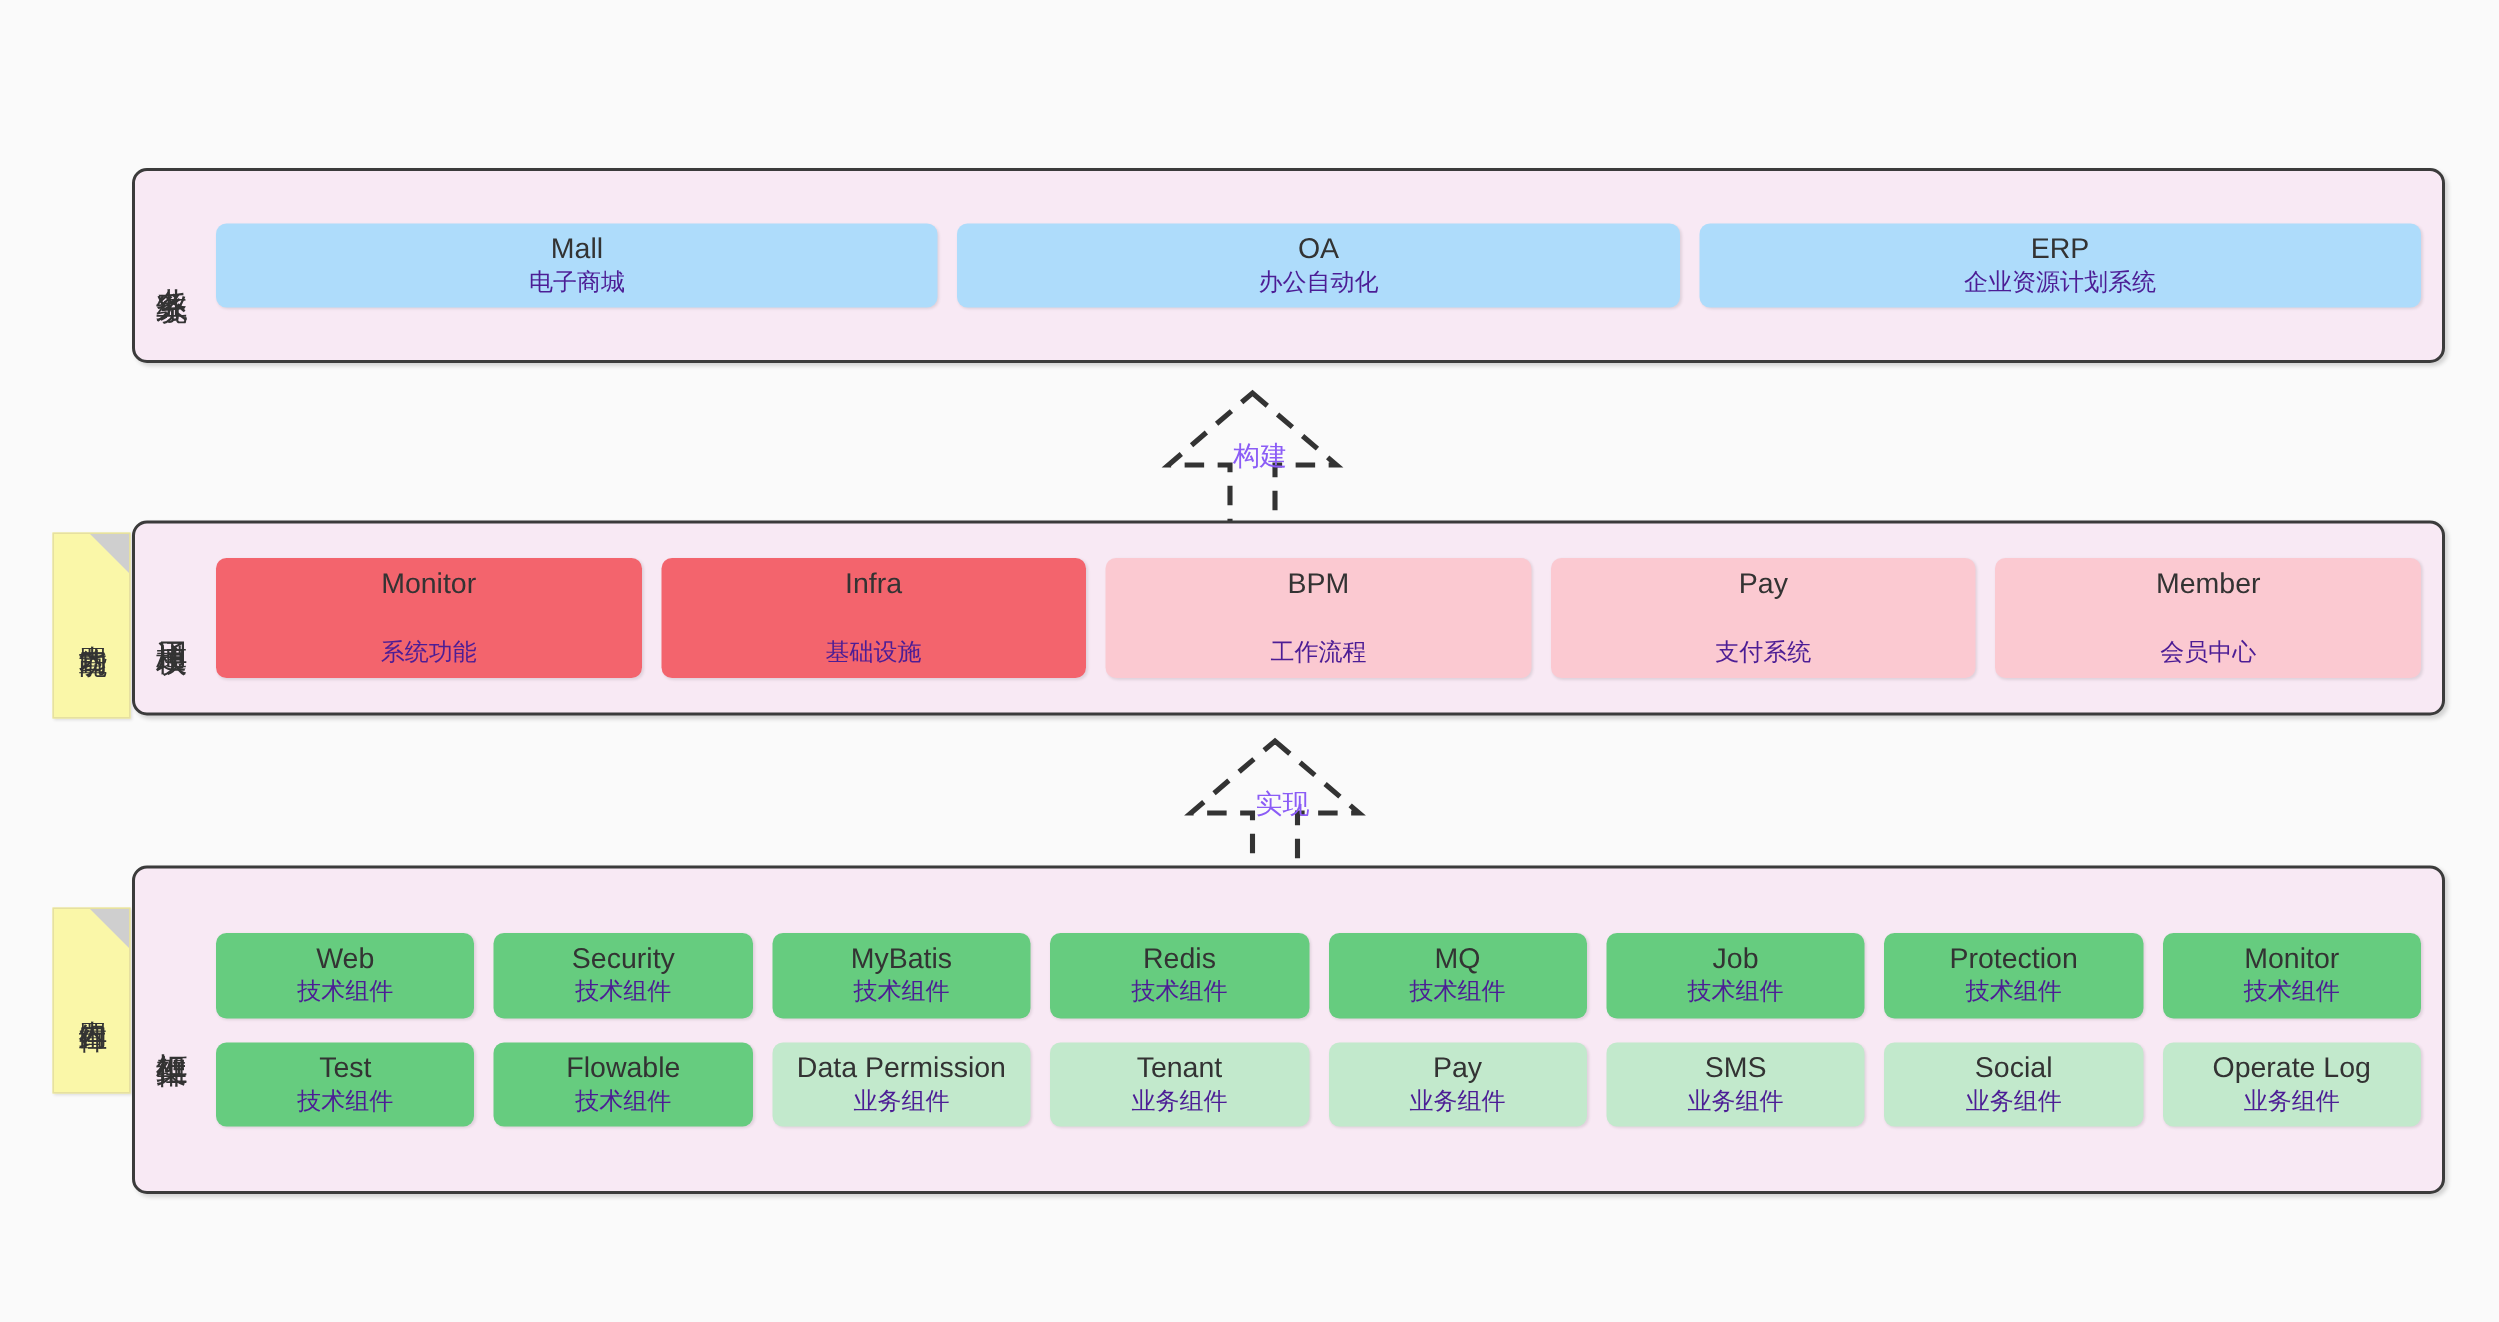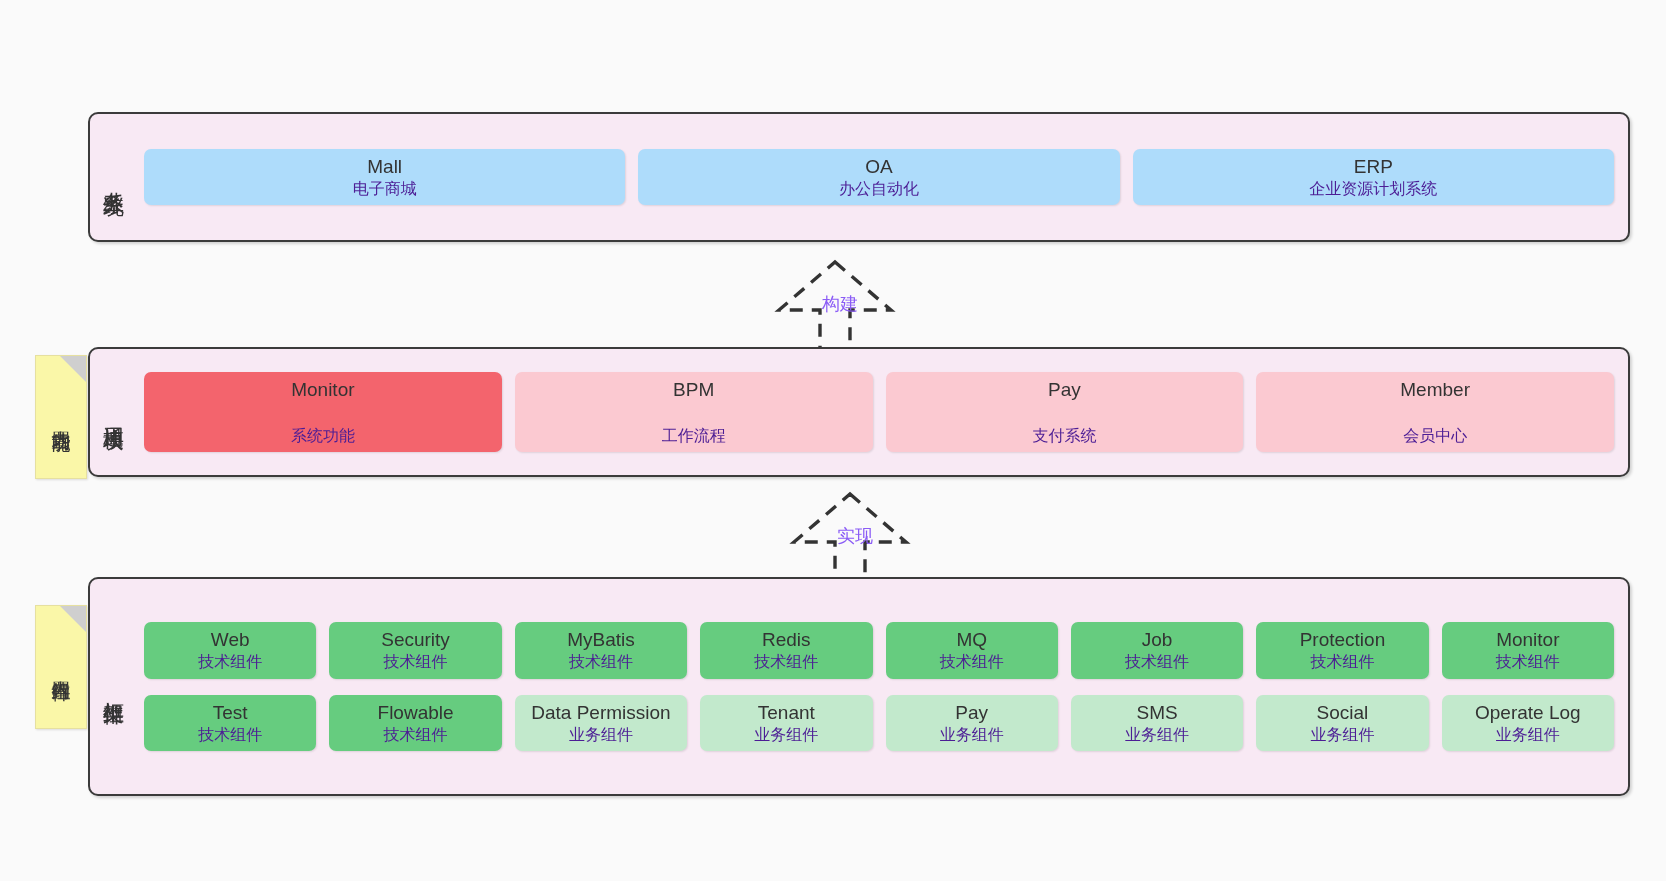--- a/index.html
+++ b/index.html
@@ -175,20 +175,24 @@
   <span>内置功能</span>
 </div>
 <div class="layer" id="layer-modules">
   <div class="layer-title">通用模块</div>
   <div class="layer-body">
     <div class="row">
       <div class="card c-red">
         <span class="en">Monitor</span>
         <span class="cn">系统功能</span>
       </div>
+      <div class="card c-red">
+        <span class="en">Infra</span>
+        <span class="cn">基础设施</span>
+      </div>
       <div class="card c-pink">
         <span class="en">BPM</span>
         <span class="cn">工作流程</span>
       </div>
       <div class="card c-pink">
         <span class="en">Pay</span>
         <span class="cn">支付系统</span>
       </div>
       <div class="card c-pink">
         <span class="en">Member</span>

